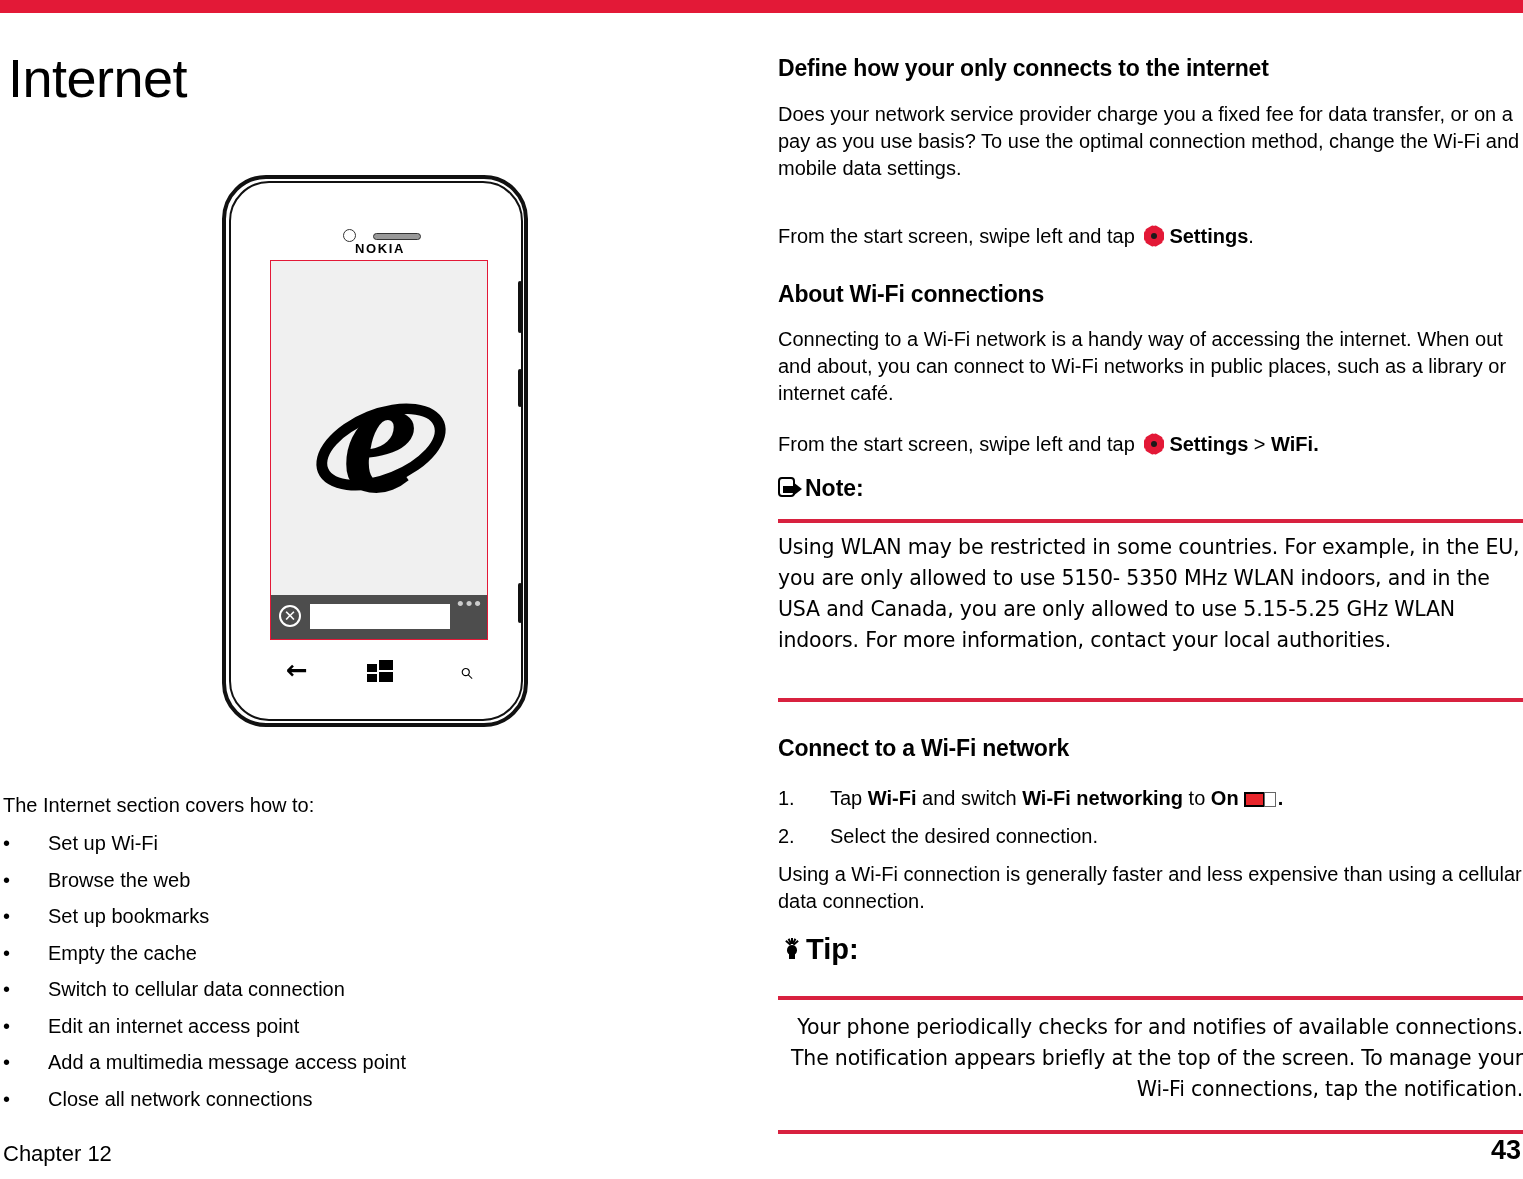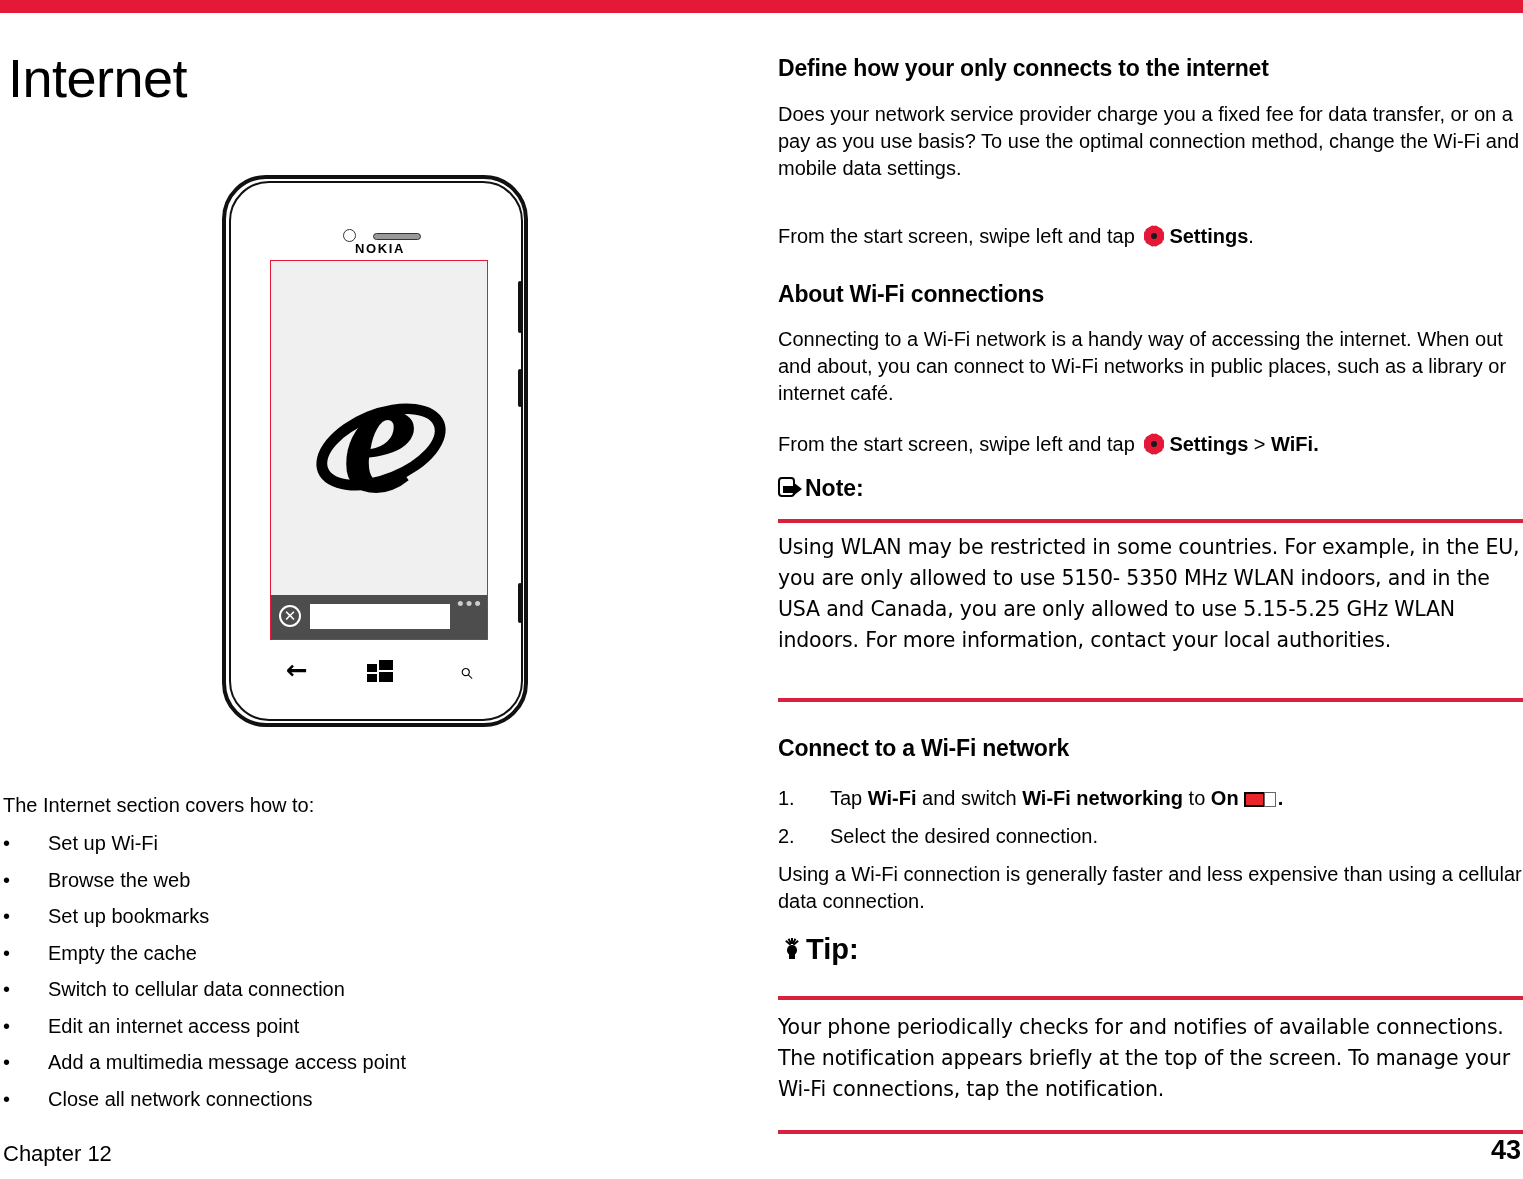--- a/index.html
+++ b/index.html
@@ -512,20 +512,20 @@
         <span class="ray" style="transform:rotate(-25deg);"></span>
         <span class="ray" style="transform:rotate(0deg);"></span>
         <span class="ray" style="transform:rotate(25deg);"></span>
         <span class="ray" style="transform:rotate(50deg);"></span>
         <span class="bulb"></span><span class="base"></span>
       </span><b style="font-size:29px;margin-top:28px;">Tip:</b>
     </div>
 
     <div class="rule" style="top:983px;"></div>
 
-    <div class="callout-text r-abs" style="top:999px; width:745px;">Your phone periodically checks for and notifies of available connections. The notification appears briefly at the top of the screen. To manage your Wi-Fi connections, tap the notification.</div>
+    <div class="callout-text r-abs" style="top:999px; width:745px;text-align:right;">Your phone periodically checks for and notifies of available connections. The notification appears briefly at the top of the screen. To manage your Wi-Fi connections, tap the notification.</div>
 
     <div class="rule" style="top:1117px;"></div>
 
     <div class="page-num">43</div>
   </div>
 
 </div>
 
 </body></html>

